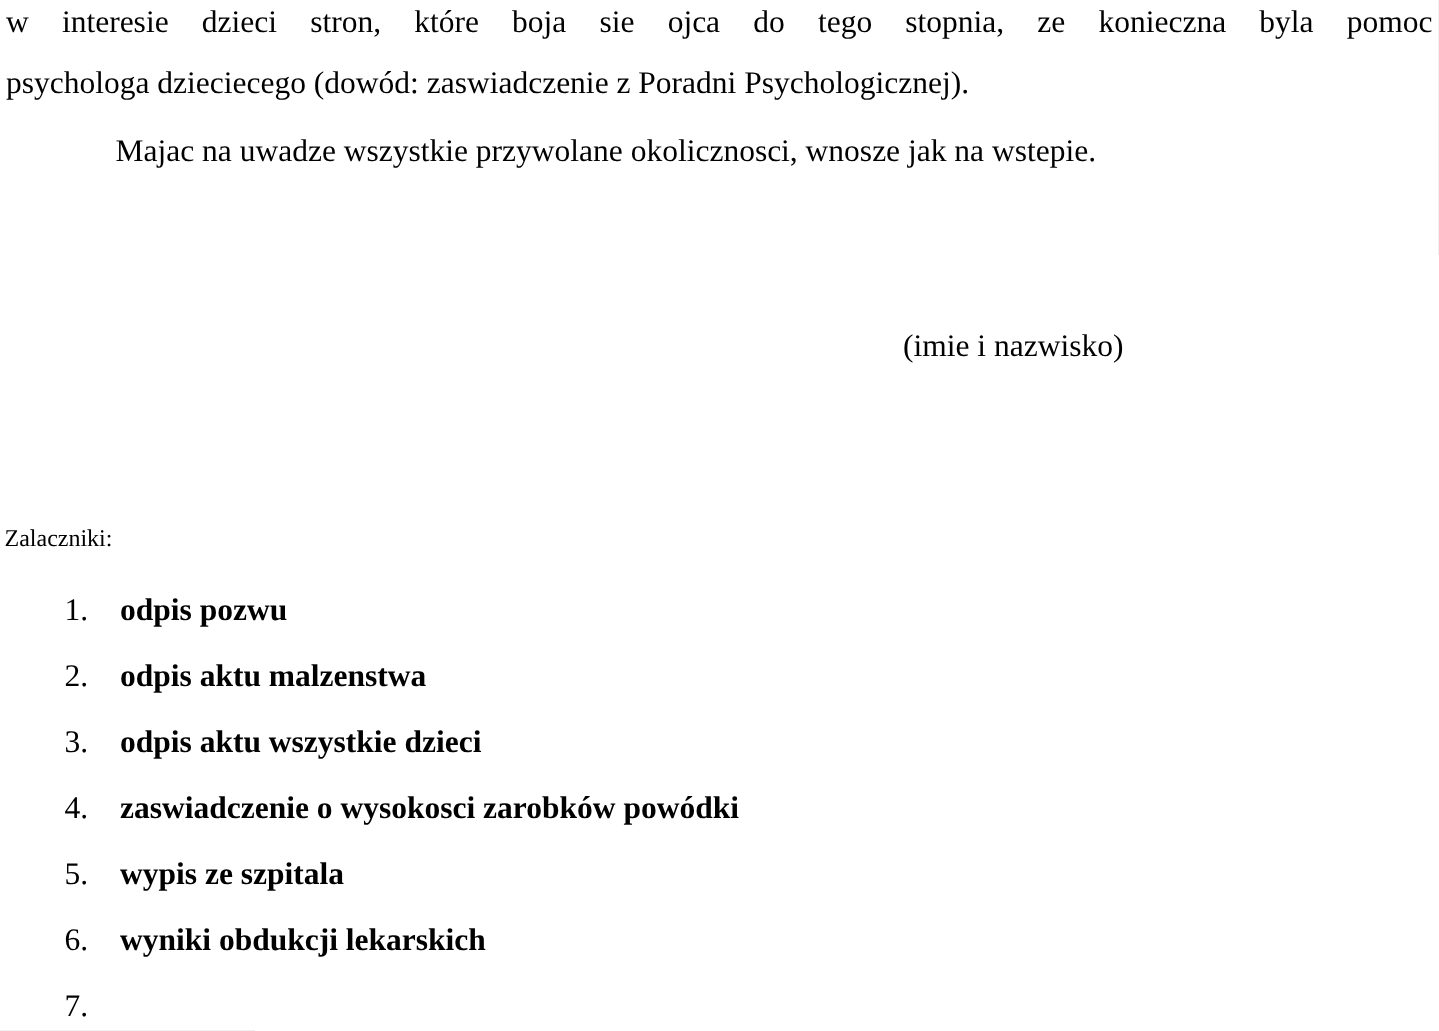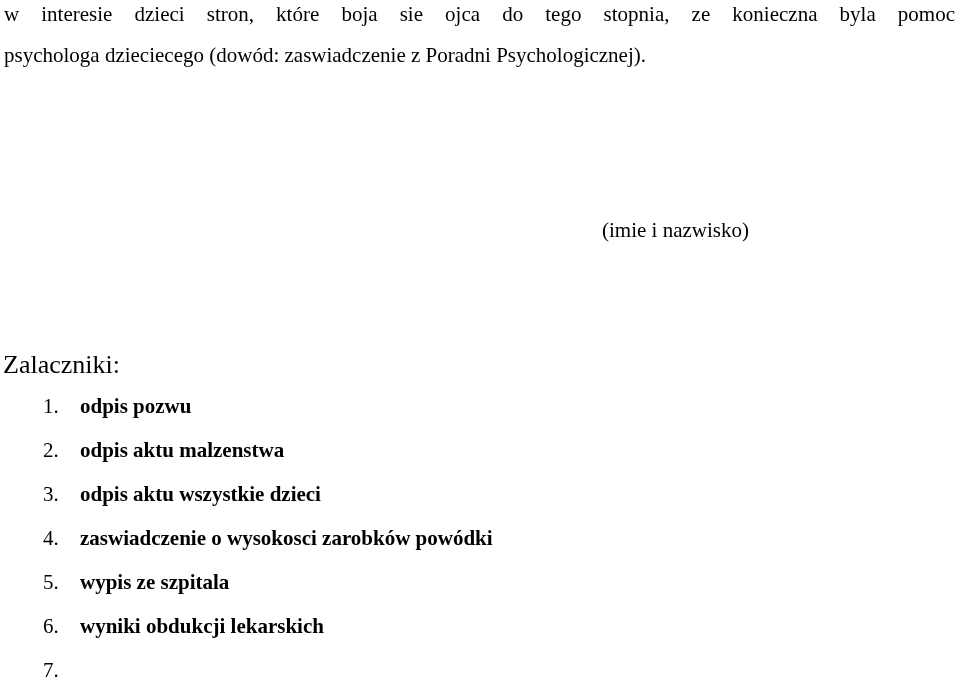--- a/index.html
+++ b/index.html
@@ -42,21 +42,21 @@
     left: 77px;
     top: 89px;
   }
   .signature-caption {
     left: 602px;
     top: 219px;
   }
   .attachments-heading {
     left: 3px;
     top: 351px;
-    font-size: 26px;
+    font-size: 16px;
   }
   .attachments-list {
     position: absolute;
     left: 43px;
     top: 394px;
     right: 10px;
   }
   .attachment-row {
     display: flex;
     height: 44px;
@@ -75,20 +75,21 @@
 </style>
 </head>
 <body>
 
 <div class="page">
 
   <div class="line para1-line1">w interesie dzieci stron, które boja sie ojca do tego stopnia, ze konieczna byla pomoc</div>
 
   <div class="line para1-line2">psychologa dzieciecego (dowód: zaswiadczenie z Poradni Psychologicznej).</div>
 
+  <div class="line para2">Majac na uwadze wszystkie przywolane okolicznosci, wnosze jak na wstepie.</div>
 
   <div class="line signature-caption">(imie i nazwisko)</div>
 
   <div class="line attachments-heading">Zalaczniki:</div>
 
   <div class="attachments-list">
     <div class="attachment-row">
       <span class="attachment-num">1.</span>
       <span class="attachment-label">odpis pozwu</span>
     </div>

